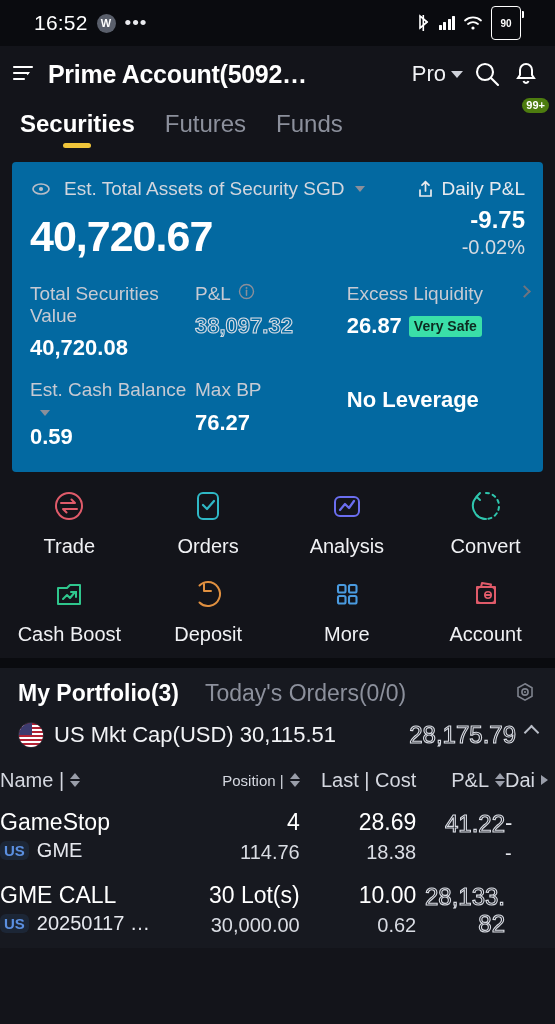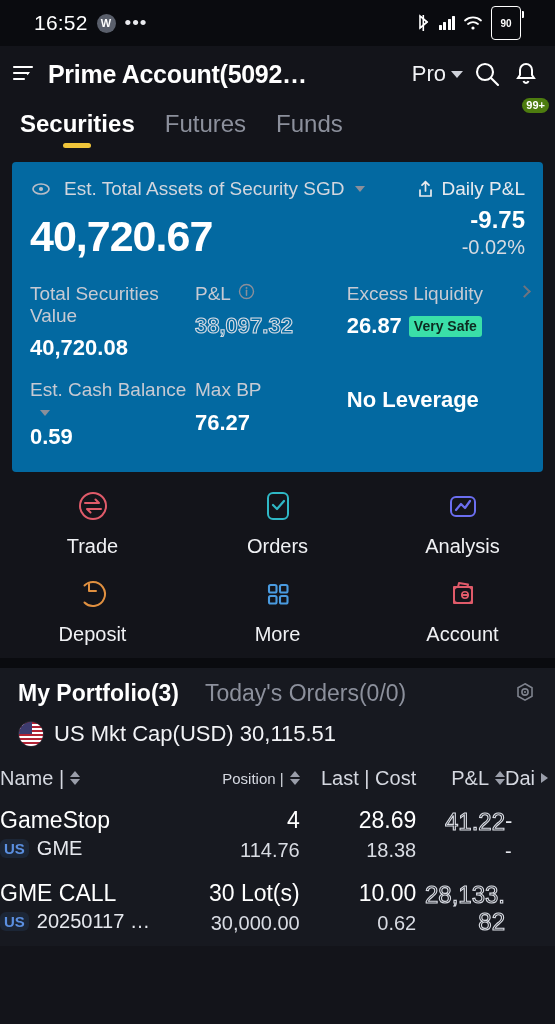--- a/index.html
+++ b/index.html
@@ -351,24 +351,44 @@
       <div class="act">
         <span class="act-ico">
           <svg width="40" height="40" viewBox="0 0 40 40">
               <rect x="8" y="11" width="24" height="19" rx="5" fill="none" stroke="#6b6ef0" stroke-width="2"></rect>
               <path d="M13 24l5-6 4 4 5-7" fill="none" stroke="#6b6ef0" stroke-width="2.2" stroke-linecap="round" stroke-linejoin="round"></path>
             </svg>
         </span>
         <span class="act-lbl">Analysis</span>
       </div>
 
+      <div class="act">
+        <span class="act-ico">
+          <svg width="40" height="40" viewBox="0 0 40 40">
+              <path d="M20 7a13 13 0 11-9.2 22.2" fill="none" stroke="#2fc6ae" stroke-width="2" stroke-linecap="round" stroke-dasharray="3 4"></path>
+              <path d="M20 33a13 13 0 01-9.2-22.2" fill="none" stroke="#2fc6ae" stroke-width="2" stroke-linecap="round"></path>
+              <path d="M14 7l-3.5 3.8L14 14" fill="none" stroke="#2fc6ae" stroke-width="2" stroke-linecap="round" stroke-linejoin="round"></path>
+            </svg>
+        </span>
+        <span class="act-lbl">Convert</span>
+      </div>
 
     </div>
     <div class="arow">
 
+      <div class="act">
+        <span class="act-ico">
+          <svg width="40" height="40" viewBox="0 0 40 40">
+              <path d="M9 14h9l3-3h10v19H9z" fill="none" stroke="#2fc68d" stroke-width="2" stroke-linejoin="round"></path>
+              <path d="M14 25l4-4 3 3 5-6" fill="none" stroke="#2fc68d" stroke-width="2" stroke-linecap="round" stroke-linejoin="round"></path>
+              <path d="M22 18h5v5" fill="none" stroke="#2fc68d" stroke-width="2" stroke-linecap="round"></path>
+            </svg>
+        </span>
+        <span class="act-lbl">Cash Boost</span>
+      </div>
 
       <div class="act">
         <span class="act-ico">
           <svg width="40" height="40" viewBox="0 0 40 40">
               <path d="M20 8a12 12 0 11-8.5 20.5" fill="none" stroke="#e09040" stroke-width="2" stroke-linecap="round"></path>
               <path d="M20 8a12 12 0 00-8.5 3.5" fill="none" stroke="#e09040" stroke-width="2" stroke-linecap="round"></path>
               <path d="M16 10v7h7" fill="none" stroke="#e09040" stroke-width="2" stroke-linecap="round" stroke-linejoin="round"></path>
             </svg>
         </span>
         <span class="act-lbl">Deposit</span>
@@ -424,20 +444,24 @@
             <rect y="2" width="26" height="2" fill="#fff"></rect>
             <rect y="6" width="26" height="2" fill="#fff"></rect>
             <rect y="10" width="26" height="2" fill="#fff"></rect>
             <rect y="14" width="26" height="2" fill="#fff"></rect>
             <rect y="18" width="26" height="2" fill="#fff"></rect>
             <rect y="22" width="26" height="2" fill="#fff"></rect>
             <rect width="13" height="12" fill="#3c3b6e"></rect>
           </svg>
       </span>
       <span class="mkt-txt">US Mkt Cap(USD) 30,115.51</span>
+      <span class="mkt-right">
+        <span class="mkt-val">28,175.79</span>
+        <span class="chev-up"></span>
+      </span>
     </div>
 
     <table class="tbl">
       <thead>
         <tr>
           <th class="col-name">
             <span class="th-in">
               <span>Name |</span>
               <span class="sorter">
                   <i class="up"></i>

